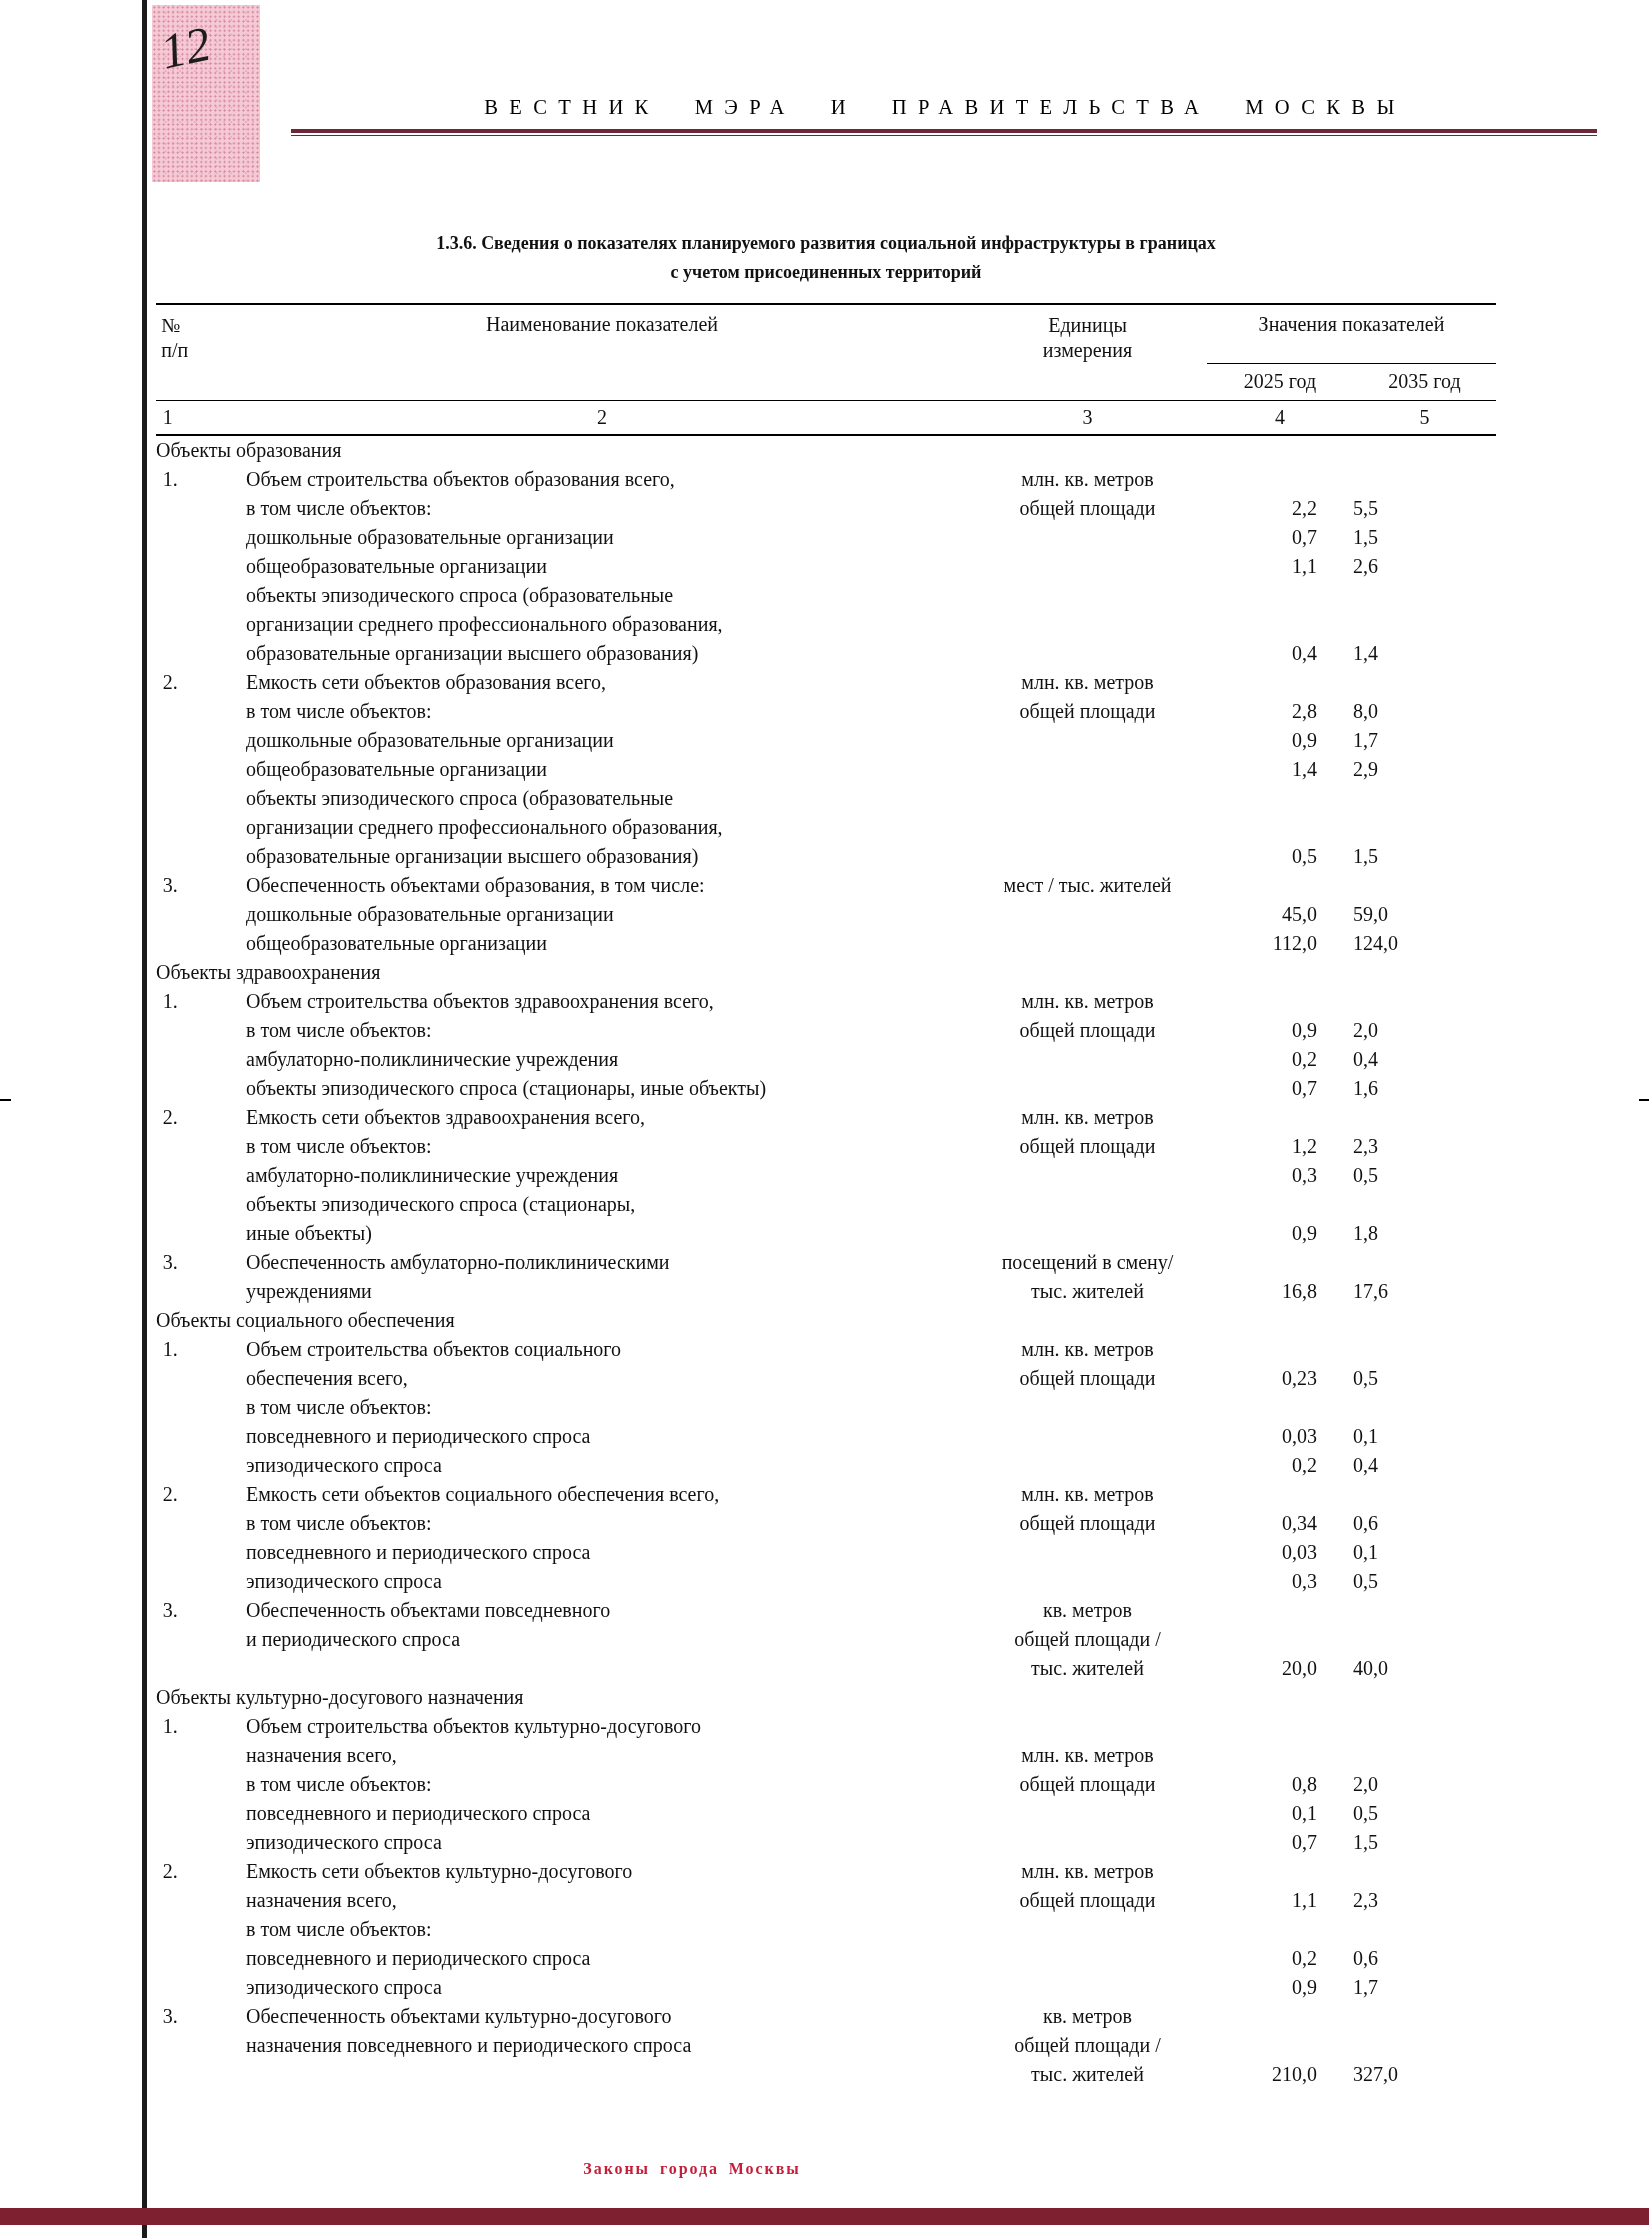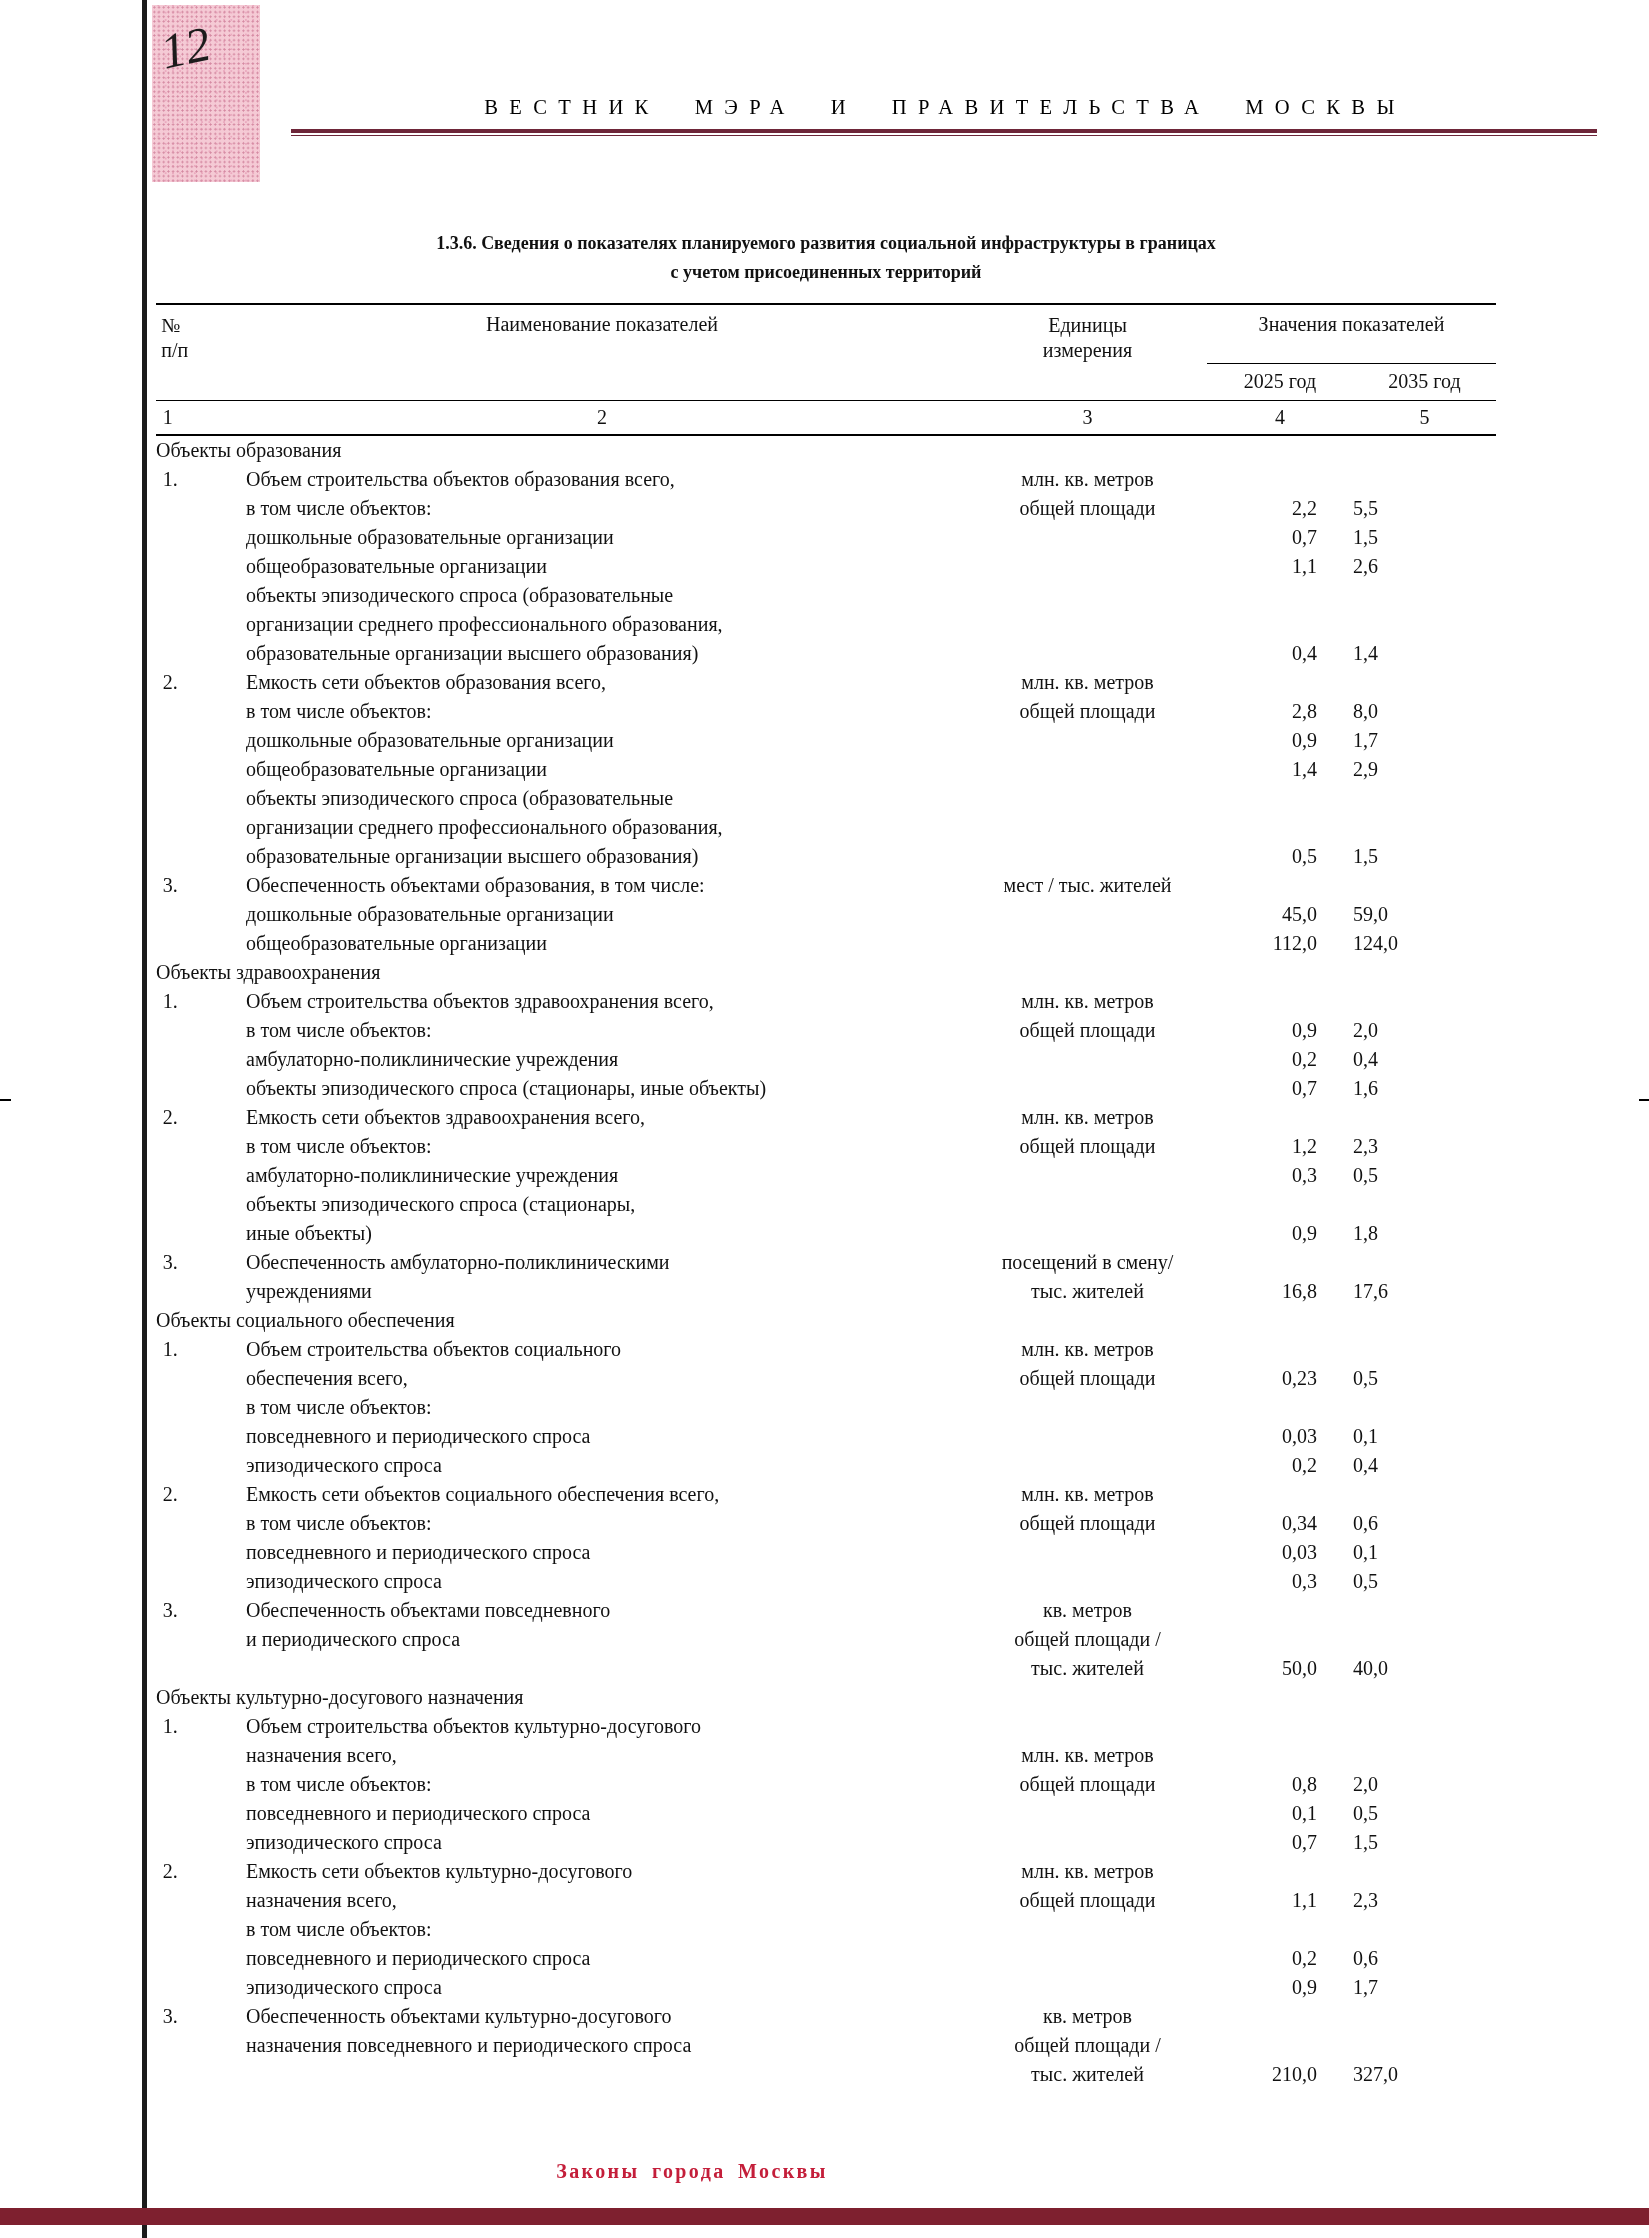--- a/index.html
+++ b/index.html
@@ -63,21 +63,21 @@
   }
   tbody td.c0{ padding-left:6.7px; }
   tbody td.c1{ padding-left:10px; }
   tbody td.c2{ text-align:center; }
   tbody td.c3{ text-align:right; padding-right:36px; }
   tbody td.c4{ text-align:right; padding-right:130px; }
   tbody td.sec{ text-align:left; }
   
   .footer{
     position:absolute; left:0; top:2160px; width:1384px; text-align:center;
-    font-size:20px; font-weight:bold; letter-spacing:0.12em; word-spacing:0.25em;
+    font-size:16px; font-weight:bold; letter-spacing:0.12em; word-spacing:0.25em;
     color:var(--footerRed,#c41e3a);
   }
   .bottombar{
     position:absolute; left:0; top:2208px; width:1649px; height:17.3px;
     background:var(--barRed,#7e202f);
   }
   .tick{ position:absolute; height:2px; background:#000; }
   .tick.left{ left:0; top:1099px; width:10.6px; }
   .tick.right{ left:1639px; top:1099px; width:10.6px; }
 </style>
@@ -422,21 +422,21 @@
             <td class="c0"></td>
             <td class="c1">и периодического спроса</td>
             <td class="c2">общей площади /</td>
             <td class="c3"></td>
             <td class="c4"></td>
           </tr>
           <tr>
             <td class="c0"></td>
             <td class="c1"></td>
             <td class="c2">тыс. жителей</td>
-            <td class="c3">50,0</td>
+            <td class="c3">20,0</td>
             <td class="c4">40,0</td>
           </tr>
           <tr>
             <td colspan="5" class="sec">Объекты культурно-досугового назначения</td>
           </tr>
           <tr>
             <td class="c0">1.</td>
             <td class="c1">Объем строительства объектов культурно-досугового</td>
             <td class="c2"></td>
             <td class="c3"></td>

